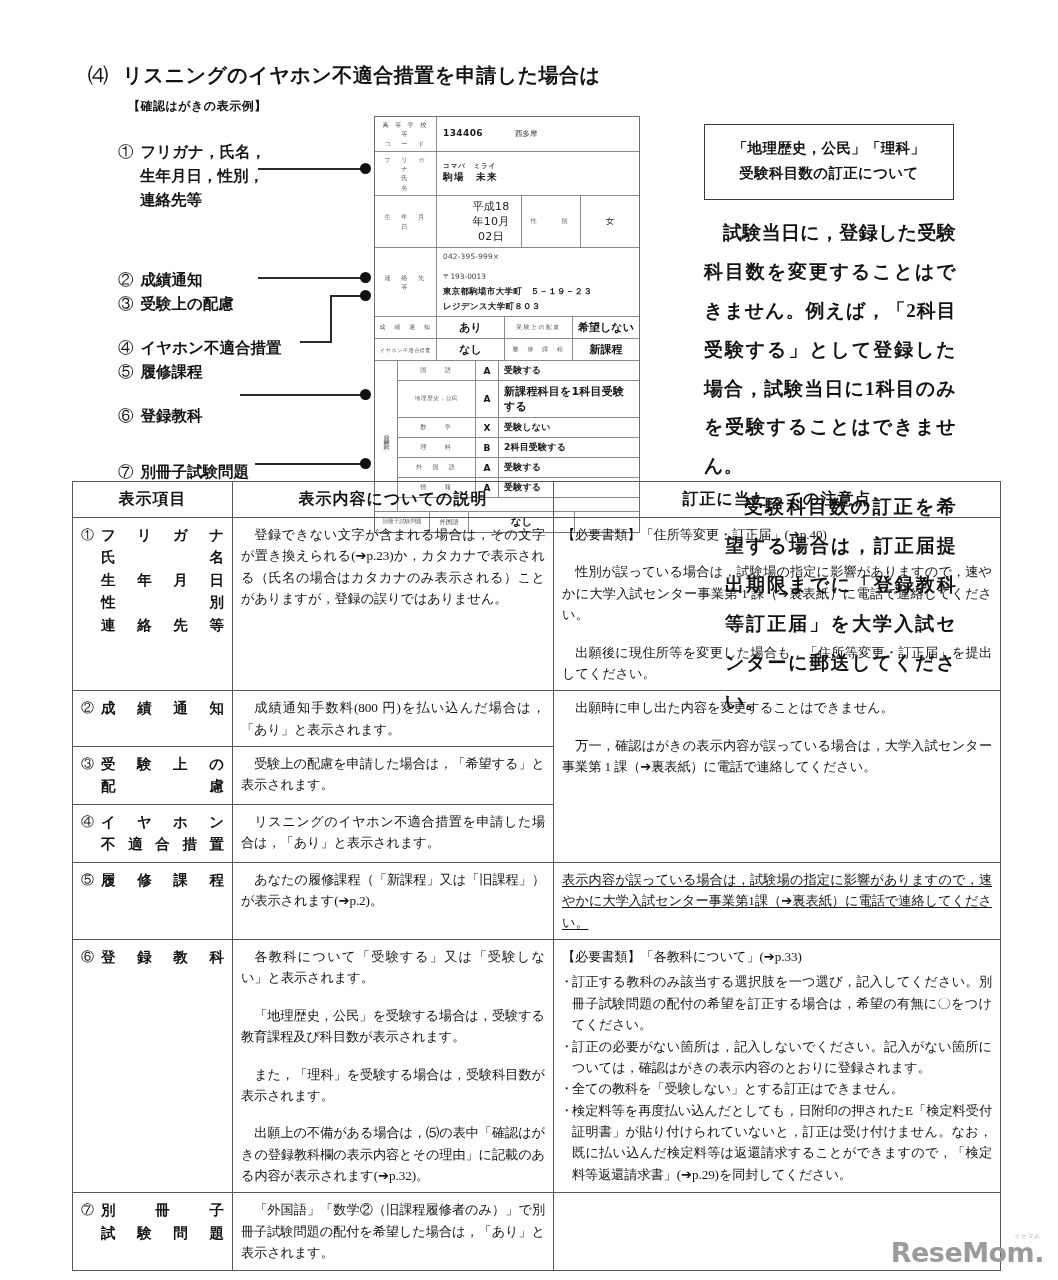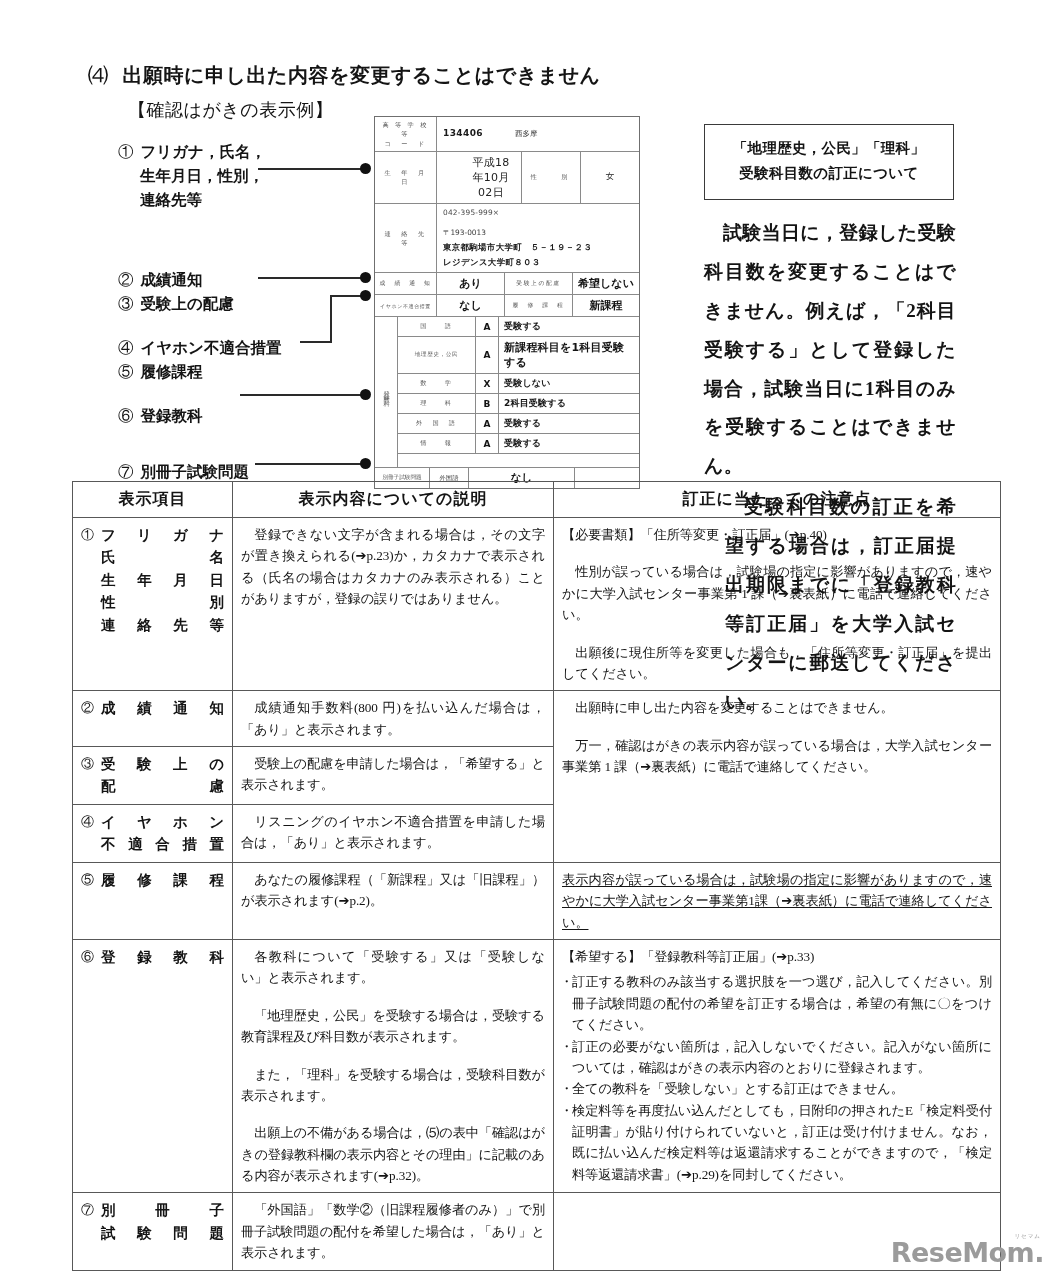--- a/index.html
+++ b/index.html
@@ -28,22 +28,22 @@
     font-size: 20px;
     font-weight: 700;
     letter-spacing: .5px;
     white-space: nowrap;
   }
   .heading .num { margin-right: 14px; font-weight: 500; }
   .subheading {
     position: absolute;
     left: 128px;
     top: 98px;
-    font-size: 18px;
-    font-weight: 400;
+    font-size: 12px;
+    font-weight: 700;
     letter-spacing: .5px;
     white-space: nowrap;
   }
 
   
   .callouts {
     position: absolute;
     left: 118px;
     top: 140px;
     width: 250px;
@@ -346,21 +346,21 @@
     letter-spacing: 1px;
     font-weight: 400;
   }
 </style>
 </head>
 <body>
 
 <div class="page">
 
   <div class="heading">
-    <span class="num">⑷</span><span>出願時に申し出た内容を変更することはできません</span>
+    <span class="num">⑷</span><span>リスニングのイヤホン不適合措置を申請した場合は</span>
   </div>
   <div class="subheading">【確認はがきの表示例】</div>
 
   <div class="callouts">
     <div class="callout c1">
       <span class="cnum">①</span><span>フリガナ，氏名，</span><br>
       <span style="margin-left:22px">生年月日，性別，</span><br>
       <span style="margin-left:22px">連絡先等</span>
     </div>
     <div class="callout c2">
@@ -407,20 +407,30 @@
           <span>コ　ー　ド</span>
       </div>
       <div class="pc-val">
         <div class="pc-codeline">
           <span class="pc-code">134406</span>
           <span class="pc-school">西多摩</span>
         </div>
       </div>
     </div>
 
+    <div class="pc-row">
+      <div class="pc-lab">
+        <span>フ　リ　ガ　ナ</span>
+          <span>氏　　　　　名</span>
+      </div>
+      <div class="pc-val">
+        <div class="pc-kana">コマバ　ミライ</div>
+        <div class="pc-name">駒場　未来</div>
+      </div>
+    </div>
 
     <div class="pc-row">
       <div class="pc-lab">生　年　月　日</div>
       <div class="pc-val pc-bd">平成18年10月02日</div>
       <div class="pc-sex-lab">性　　別</div>
       <div class="pc-sex-val">女</div>
     </div>
 
     <div class="pc-row">
       <div class="pc-lab">連　絡　先　等</div>
@@ -614,21 +624,21 @@
             </span>
           </div>
         </td>
         <td class="body">
           <p>各教科について「受験する」又は「受験しない」と表示されます。</p>
           <p>「地理歴史，公民」を受験する場合は，受験する教育課程及び科目数が表示されます。</p>
           <p>また，「理科」を受験する場合は，受験科目数が表示されます。</p>
           <p>出願上の不備がある場合は，⑸の表中「確認はがきの登録教科欄の表示内容とその理由」に記載のある内容が表示されます(➔p.32)。</p>
         </td>
         <td class="body">
-          <p class="noind">【希望する】「登録教科等訂正届」(➔p.33)</p>
+          <p class="noind">【必要書類】「各教科について」(➔p.33)</p>
           <div class="sp"></div>
           <ul class="bullets">
             <li>訂正する教科のみ該当する選択肢を一つ選び，記入してください。別冊子試験問題の配付の希望を訂正する場合は，希望の有無に〇をつけてください。</li>
             <li>訂正の必要がない箇所は，記入しないでください。記入がない箇所については，確認はがきの表示内容のとおりに登録されます。</li>
             <li>全ての教科を「受験しない」とする訂正はできません。</li>
             <li>検定料等を再度払い込んだとしても，日附印の押されたE「検定料受付証明書」が貼り付けられていないと，訂正は受け付けません。なお，既に払い込んだ検定料等は返還請求することができますので，「検定料等返還請求書」(➔p.29)を同封してください。</li>
           </ul>
         </td>
       </tr>
 

